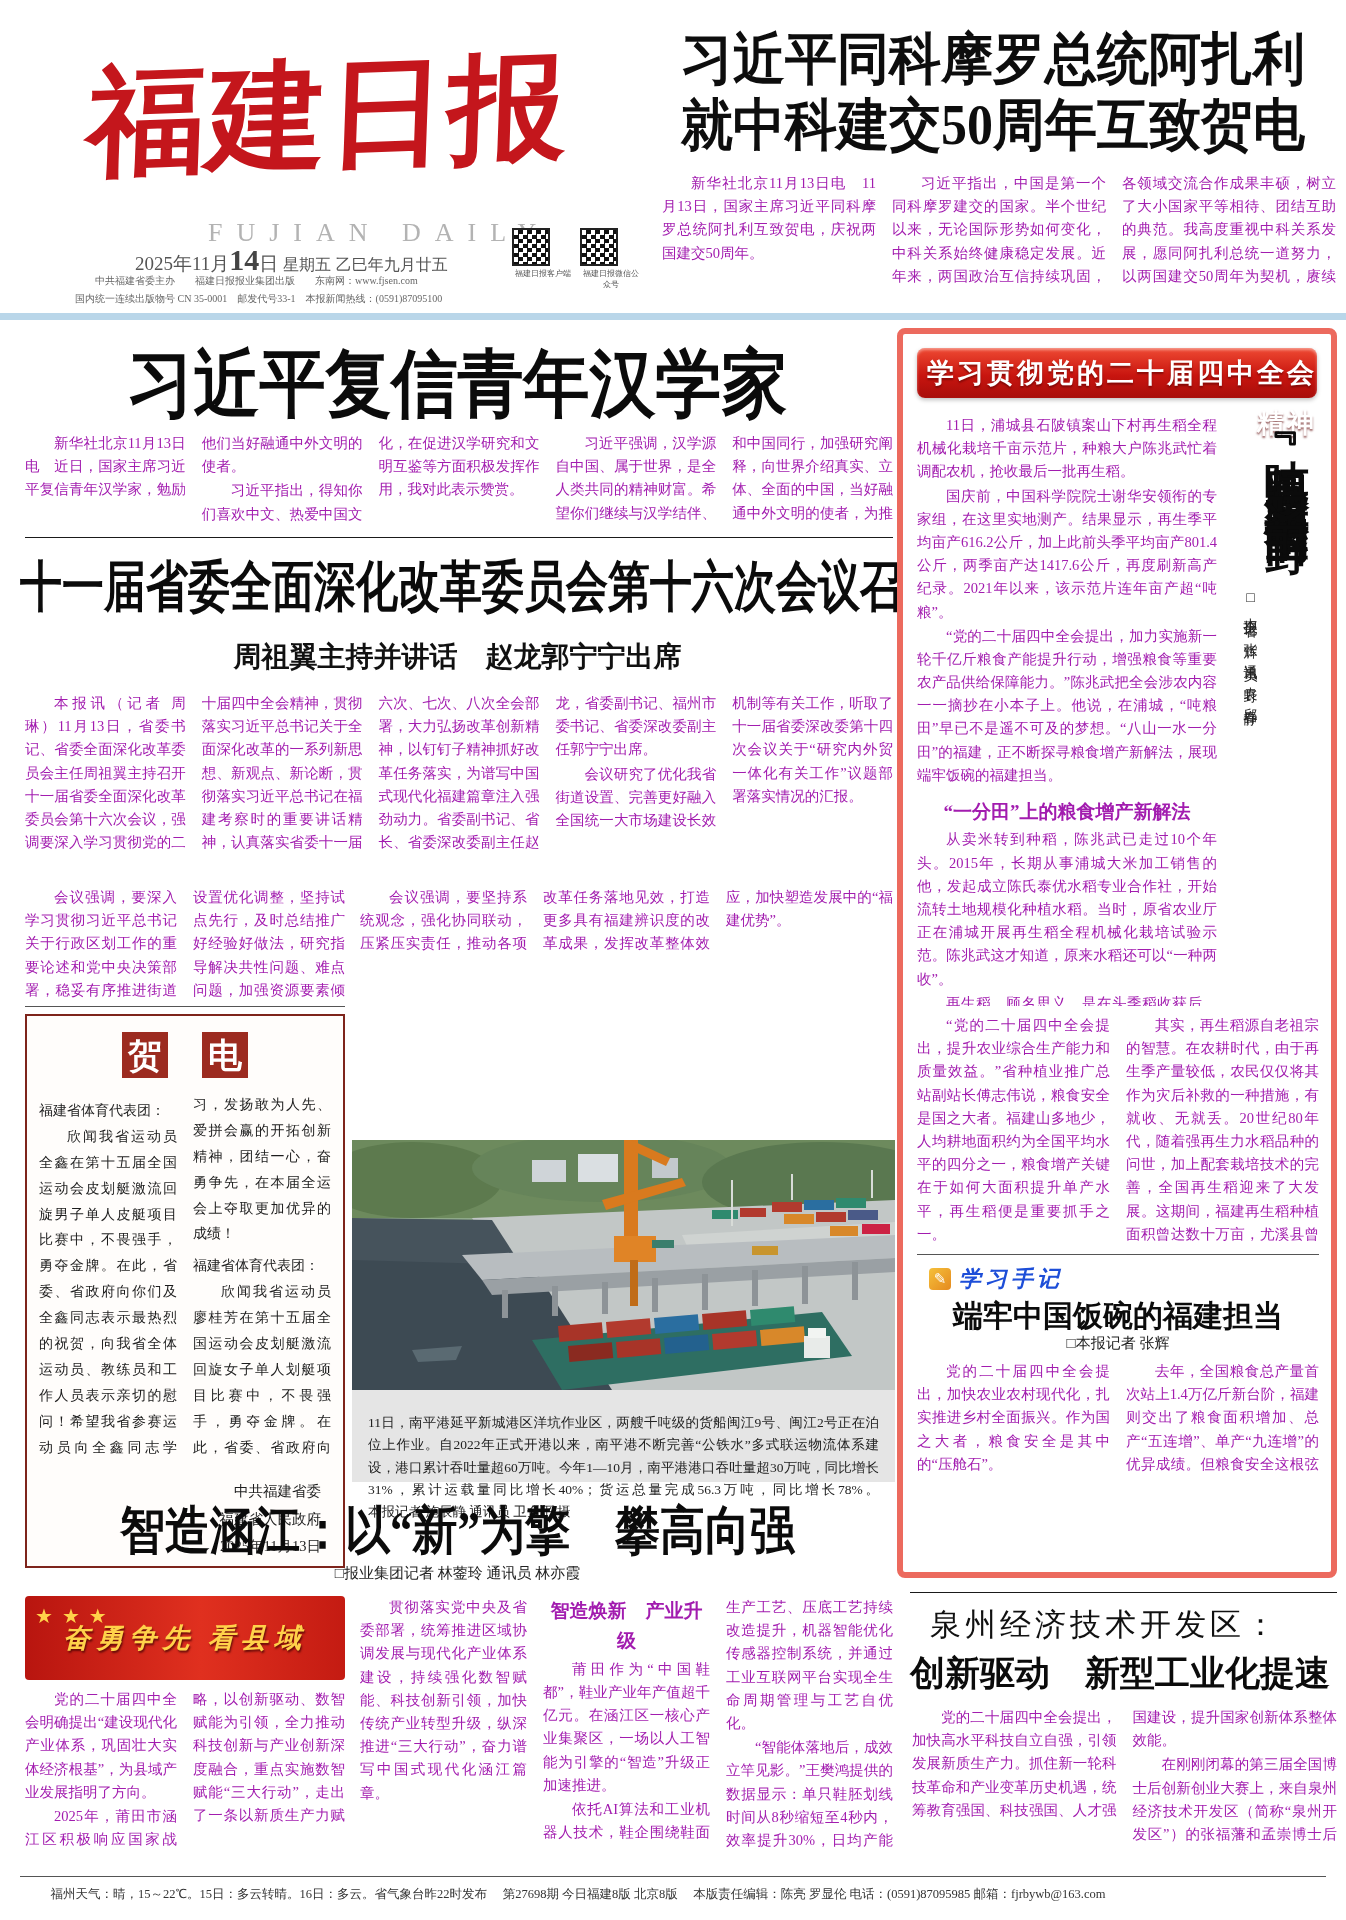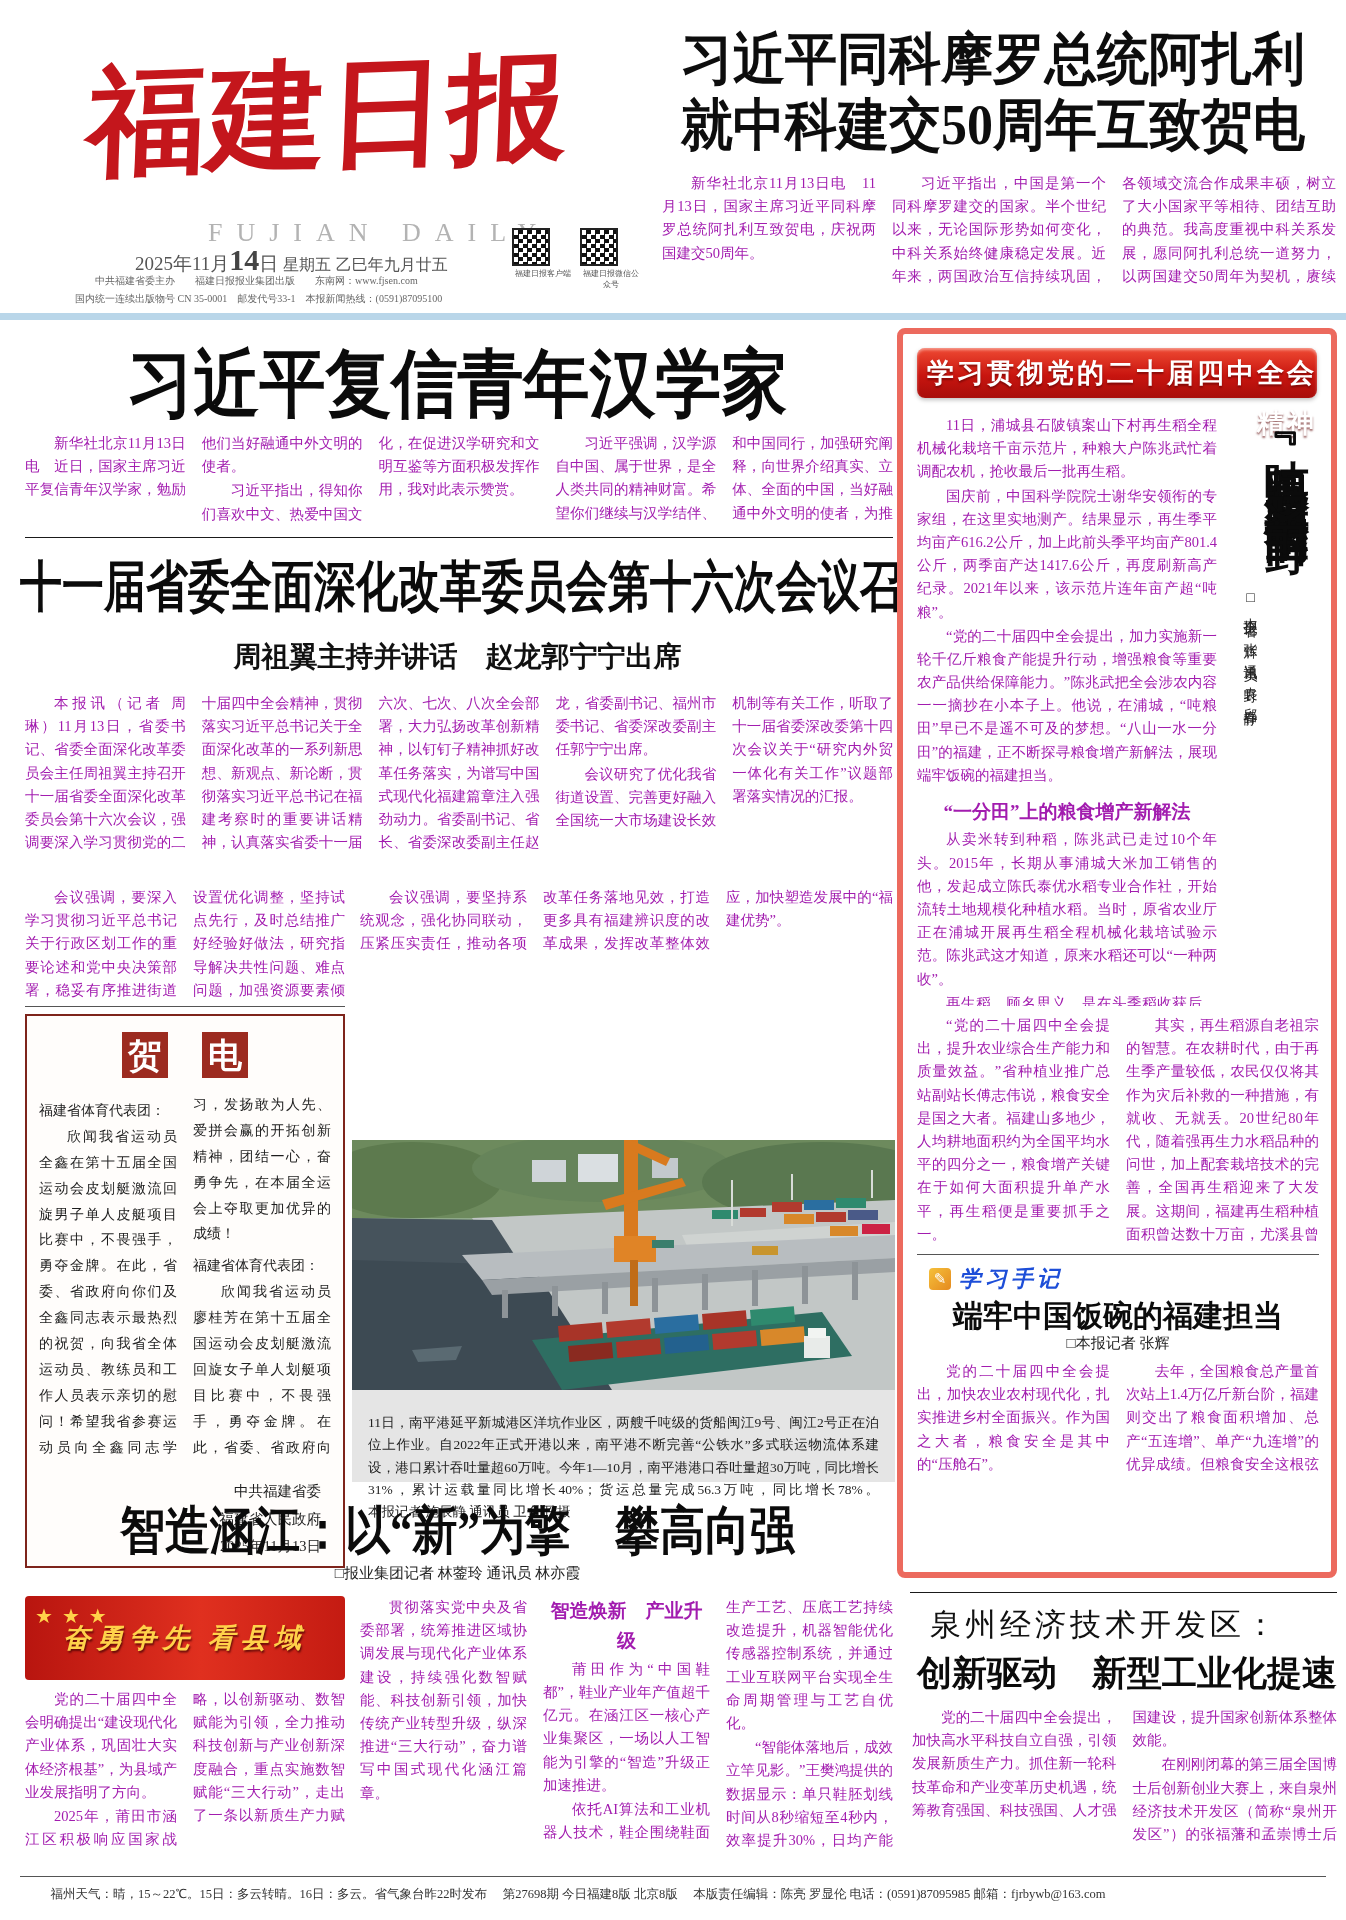--- a/index.html
+++ b/index.html
@@ -63,21 +63,21 @@
   .series-banner .wave2{position:absolute;left:-20px;right:-40px;bottom:-30px;height:34px;background:#a50f0a;border-radius:60% 30% 0 0/100% 80% 0 0;transform:rotate(2deg);opacity:.85}
   .series-text{position:relative;z-index:2;font-size:31px;font-weight:900;font-style:italic;color:#bb1a12;text-align:center;line-height:62px;letter-spacing:2px;text-shadow:1px 1px 0 #fff,-1px -1px 0 #fff,0 2px 3px rgba(0,0,0,.25);font-family:"Liberation Serif",serif}
 
   
   .county-banner{background:linear-gradient(90deg,#b8150f,#e0301f 55%,#c41b12);border-radius:4px;position:relative;overflow:hidden}
   .county-banner .flag{position:absolute;left:10px;top:8px;color:#ffd24a;font-size:20px;letter-spacing:2px}
   .county-text{color:#ffd24a;font-size:27px;font-weight:900;font-style:italic;text-align:center;line-height:84px;letter-spacing:6px;text-shadow:1px 2px 2px rgba(60,0,0,.7)}
 
   
   .qz-kicker{font-size:31px;color:#111;letter-spacing:4px;white-space:nowrap}
-  .qz-headline{font-size:35px;font-weight:900;color:#0b0b0b;text-align:right;white-space:nowrap}
+  .qz-headline{font-size:35px;font-weight:900;color:#0b0b0b;text-align:left;white-space:nowrap}
 
   
   .footer-line{font-size:12.5px;color:#333;text-align:center;white-space:nowrap}
 </style>
 </head>
 <body>
 
 <div class="page">
 
   <div class="abs masthead-title" style="left:88px;top:36px">福建日报</div>

